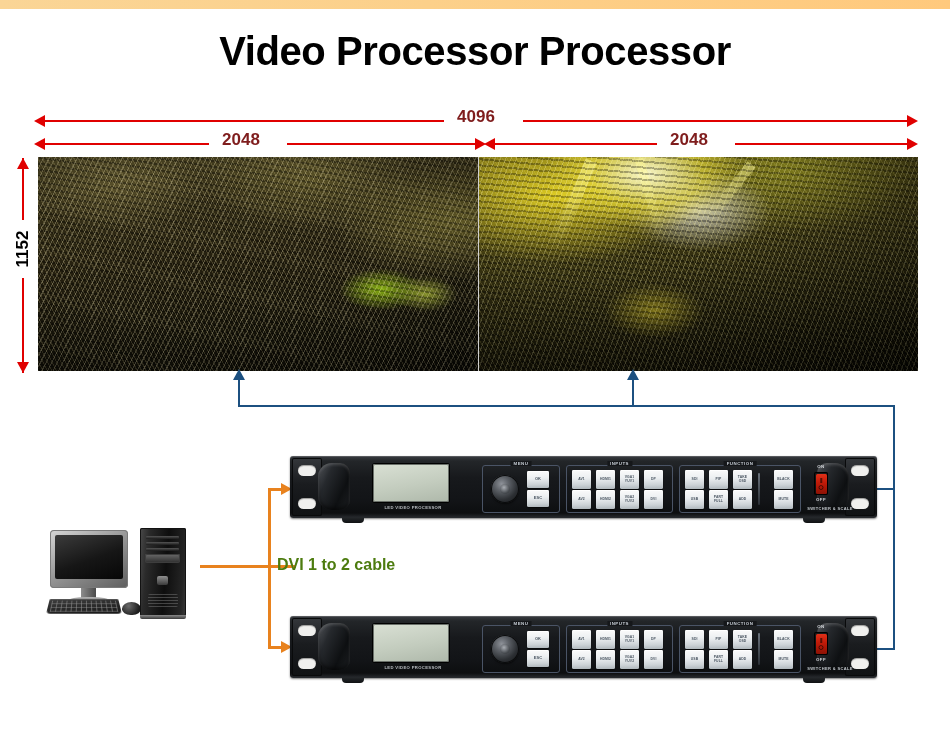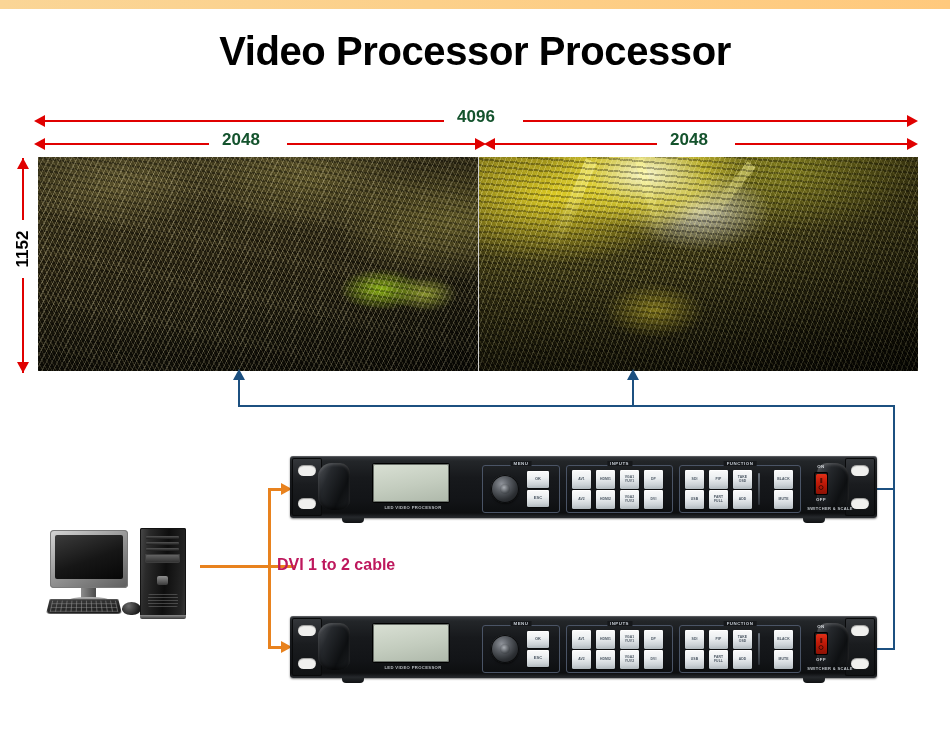--- a/index.html
+++ b/index.html
@@ -56,21 +56,21 @@
     border-top: 6px solid transparent;
     border-bottom: 6px solid transparent;
   }
   .arrow-l { border-right: 11px solid #e00000; }
   .arrow-r { border-left: 11px solid #e00000; }
   .dim-label {
     position: absolute;
     top: -3px;
     font-size: 17px;
     font-weight: bold;
-    color: #14532d;
+    color: #7f1d1d;
     text-align: center;
     white-space: nowrap;
   }
 
   
   #dim-vertical {
     position: absolute;
     left: 10px; top: 158px;
     width: 26px; height: 215px;
   }
@@ -187,21 +187,21 @@
     border-top: 6px solid transparent;
     border-bottom: 6px solid transparent;
     border-left: 11px solid #e8821e;
   }
 
   #cable-label {
     position: absolute;
     left: 277px; top: 556px;
     font-size: 16px;
     font-weight: bold;
-    color: #be185d;
+    color: #4d7c0f;
     white-space: nowrap;
   }
 
   
   #pc-group { position: absolute; left: 48px; top: 528px; width: 165px; height: 92px; }
   #monitor-bezel {
     position: absolute; left: 2px; top: 2px;
     width: 78px; height: 58px;
     background: linear-gradient(150deg, #d6d6d6, #9a9a9a 45%, #5e5e5e);
     border-radius: 4px;

